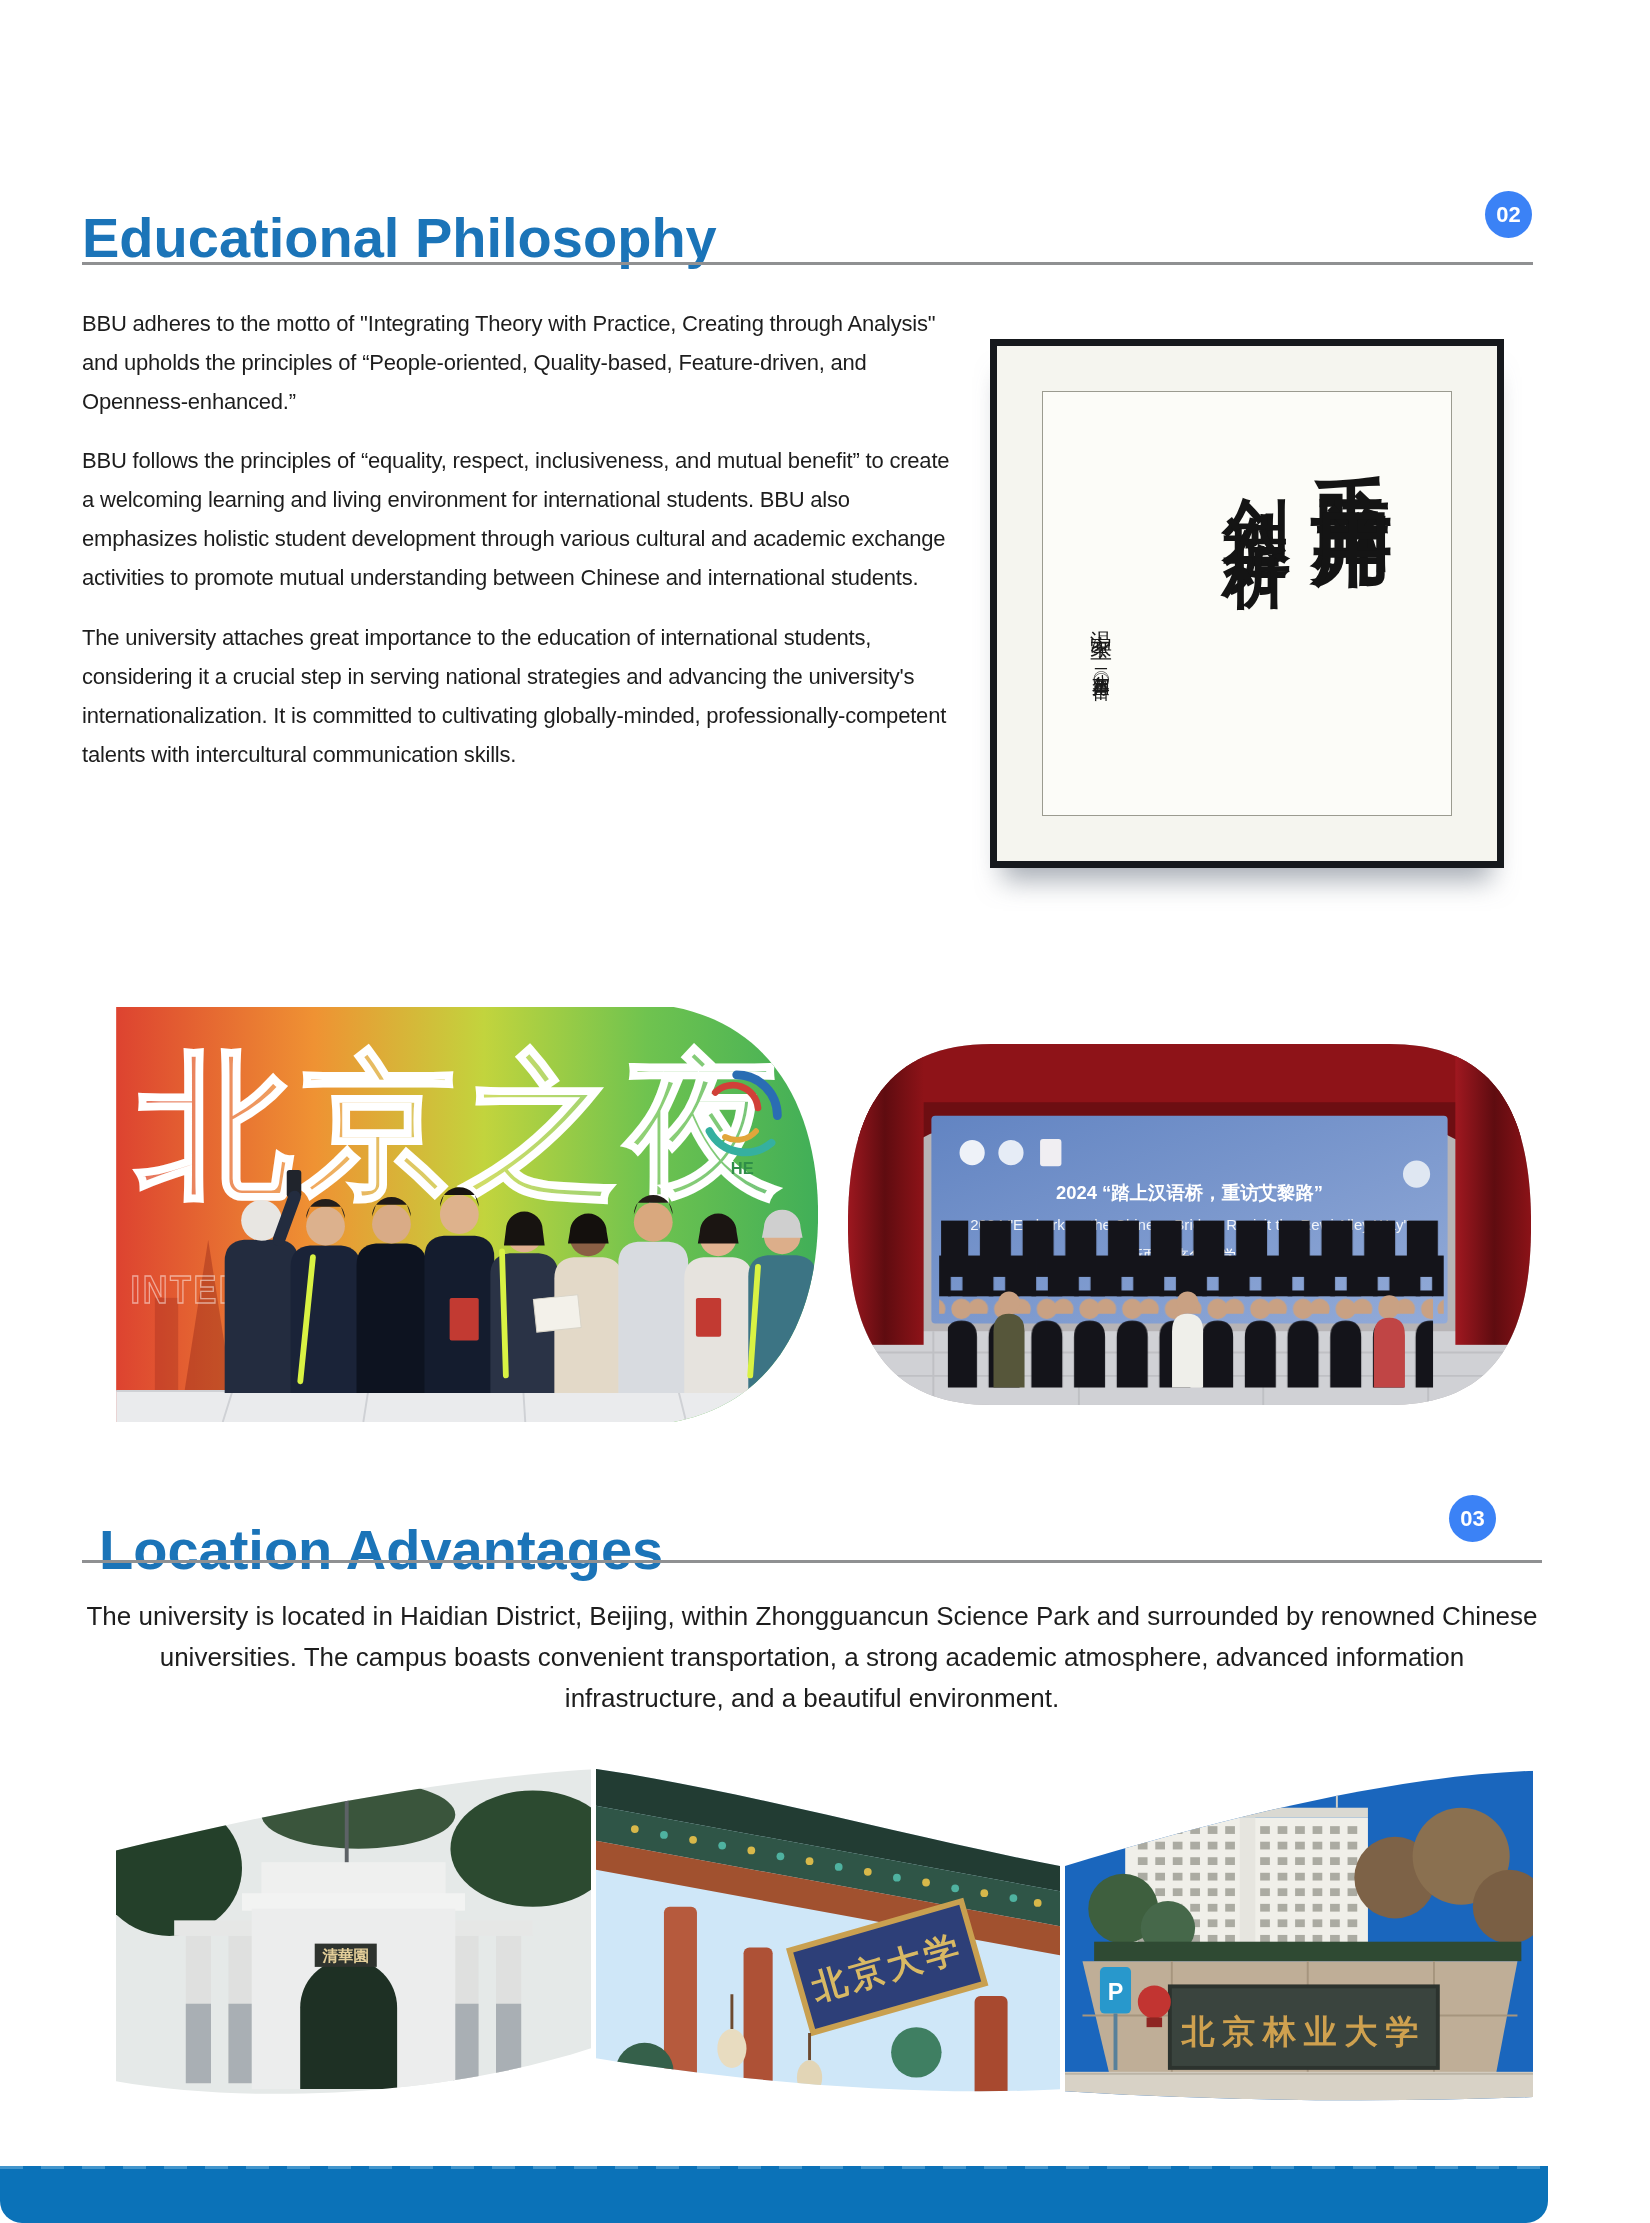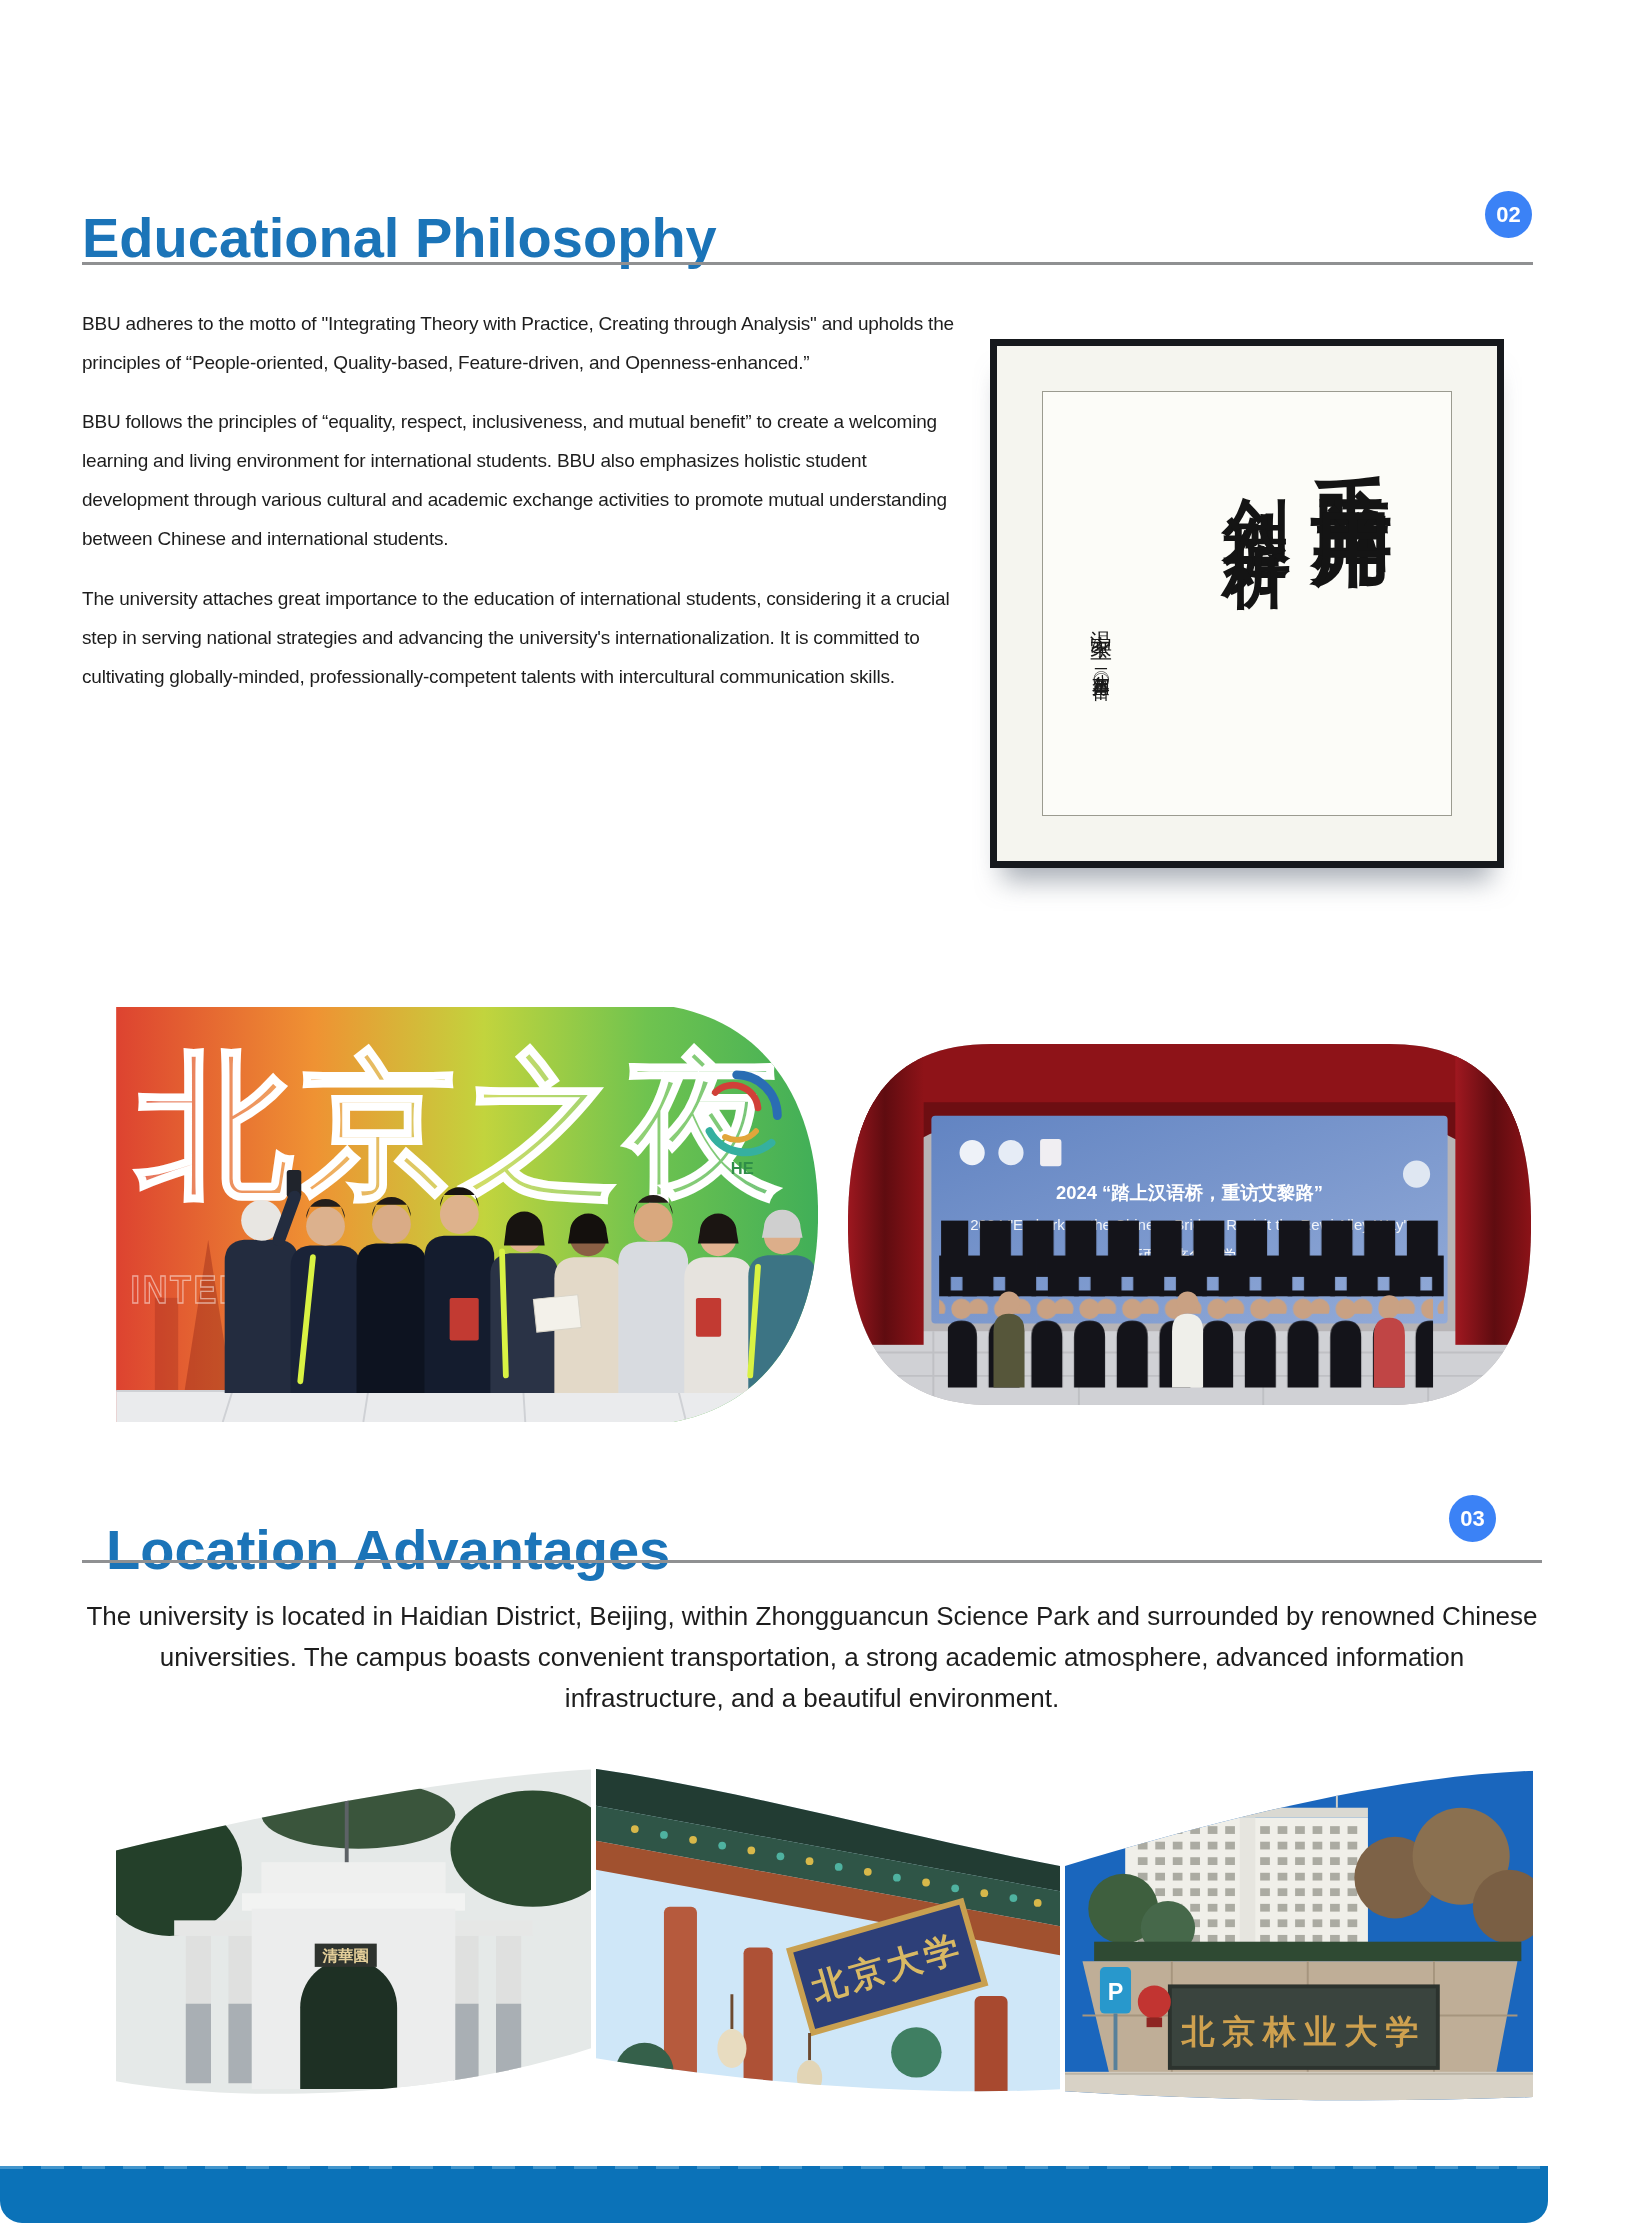--- a/index.html
+++ b/index.html
@@ -2,32 +2,32 @@
 <html><head>
 <meta charset="utf-8">
 <style>
   html,body{margin:0;padding:0;background:#ffffff;}
   .page{position:relative;width:1548px;height:2223px;background:#ffffff;overflow:hidden;
         font-family:"Liberation Sans",sans-serif;color:#1d1d1d;border-radius:22px;}
 
   
   .sec-title{position:absolute;font-size:56px;font-weight:bold;color:#1b74b8;letter-spacing:0;}
   .sec1-title{left:82px;top:167px;}
-  .sec2-title{left:106px;top:1479px;}
+  .sec2-title{left:99px;top:1479px;}
   .badge{position:absolute;width:47px;height:47px;border-radius:50%;background:#3b82f6;
          color:#ffffff;font-size:22px;font-weight:bold;display:flex;align-items:center;justify-content:center;}
   .badge02{left:1485px;top:191px;}
   .badge03{left:1449px;top:1495px;}
   .divider{position:absolute;height:2.9px;background:#8f9092;}
   .divider1{left:82px;top:262px;width:1451px;}
   .divider2{left:82px;top:1560px;width:1460px;}
 
   
   .copy{position:absolute;left:82px;top:304px;width:881px;}
-  .copy p{margin:0 0 20.4px 0;font-size:19px;line-height:39px;letter-spacing:-0.2px;}
+  .copy p{margin:0 0 20.4px 0;font-size:22px;line-height:39px;letter-spacing:-0.2px;}
   .loc-copy{position:absolute;left:82px;top:1596px;width:1460px;font-size:26px;line-height:41px;margin:0;text-align:center;}
 
   
   .frame{position:absolute;left:990px;top:339px;width:514px;height:529px;box-sizing:border-box;
          border:7.8px solid #16191d;background:#f5f5ef;
          box-shadow:0 25px 25px -11.6px rgba(95,105,120,0.55);}
   .frame .art{position:absolute;left:45px;top:45px;right:45px;bottom:45px;
          background:#fcfcf8;border:1.9px solid #9b9b90;}
   .calli{position:absolute;writing-mode:vertical-rl;color:#141414;
          font-family:"DejaVu Serif","Liberation Serif",serif;}

